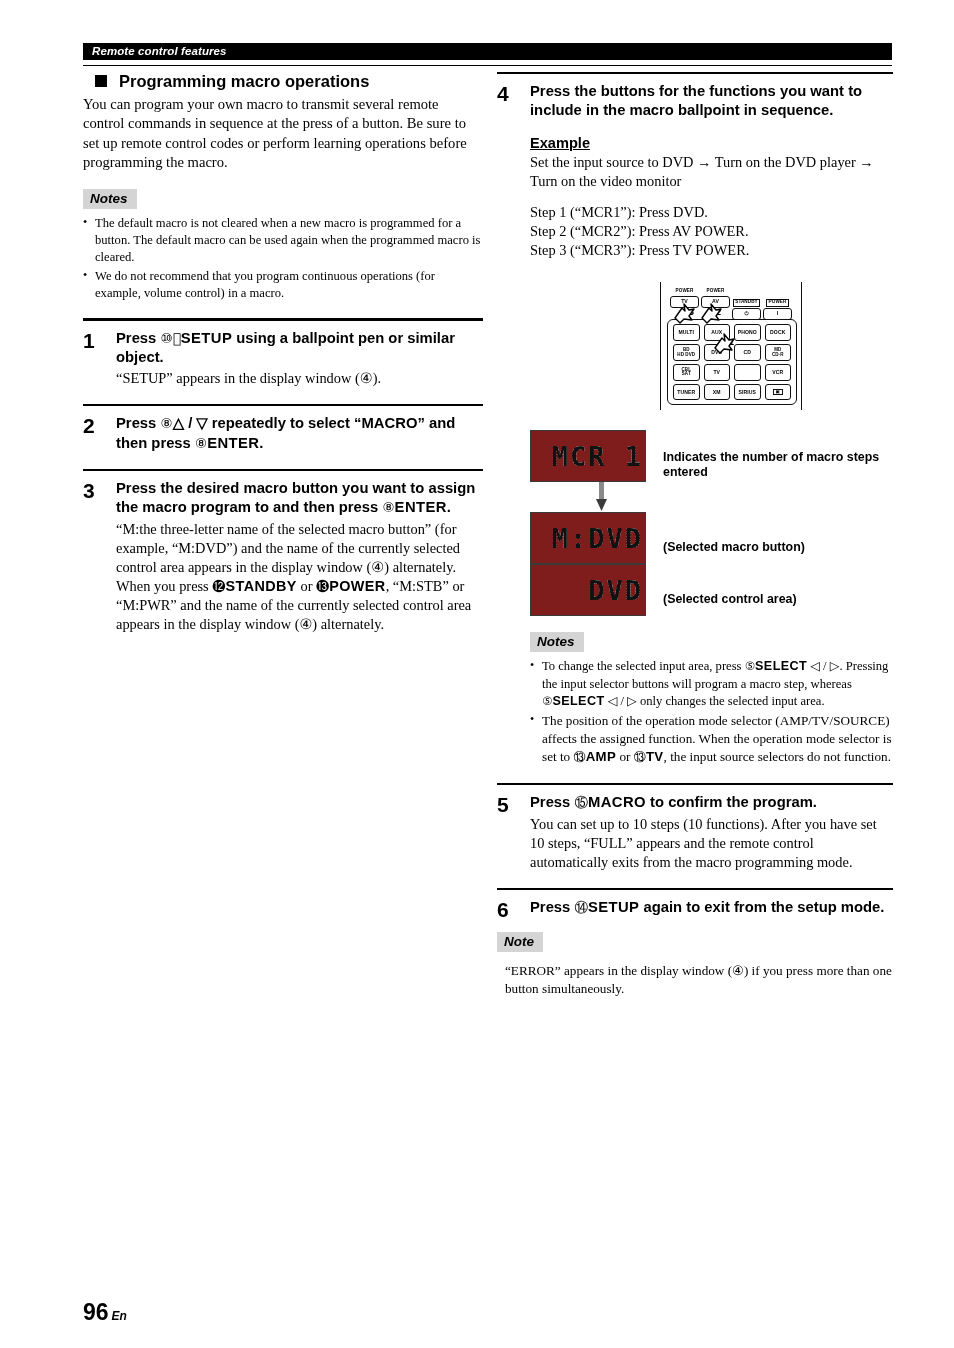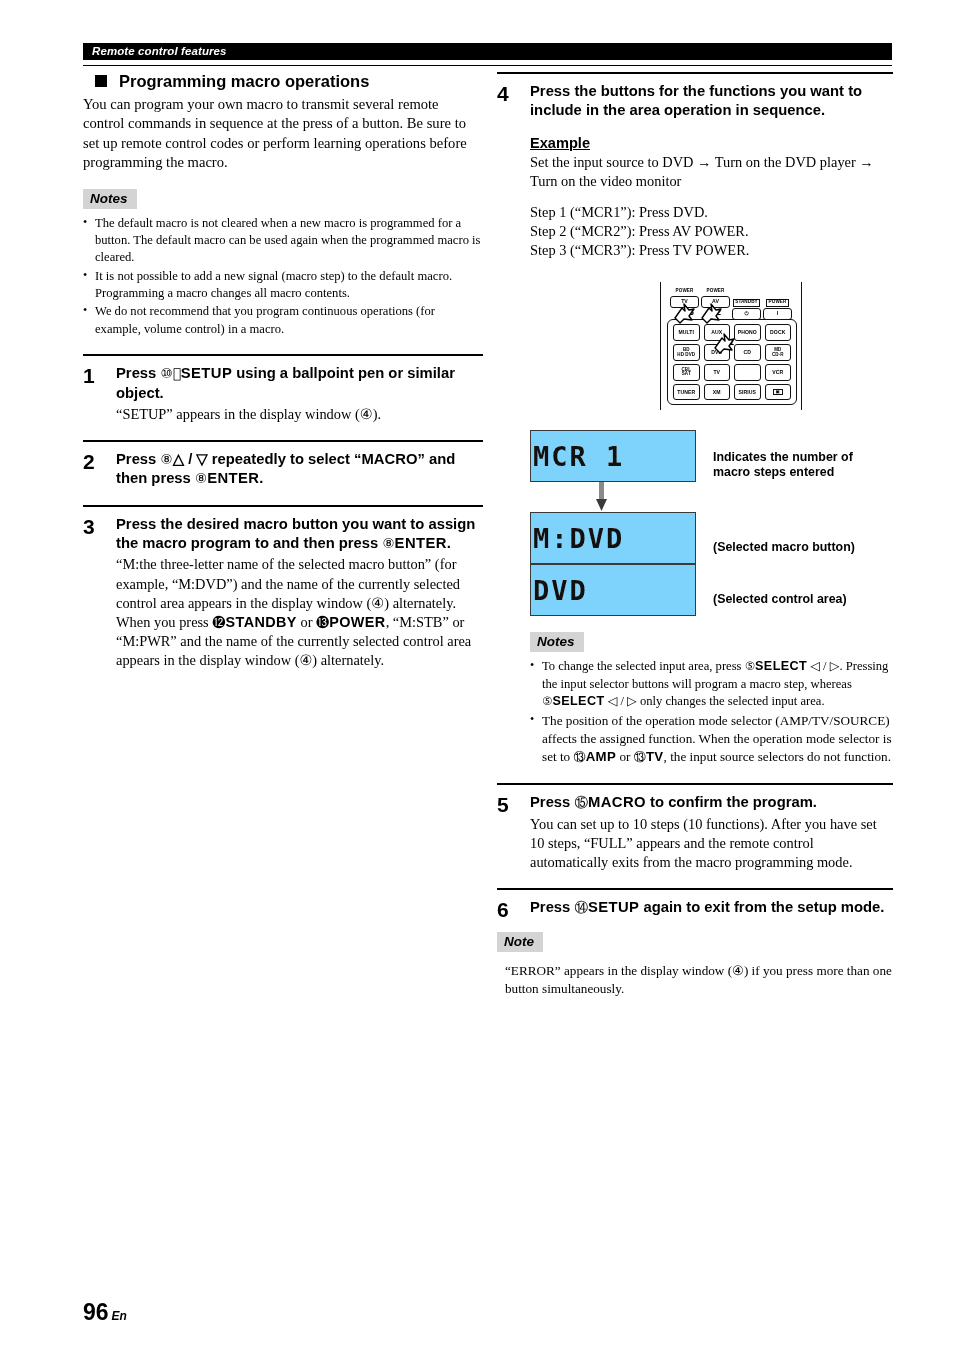--- a/index.html
+++ b/index.html
@@ -274,28 +274,28 @@
     font-size: 9px;
     color: #000;
     z-index: 5;
   }
   .hand svg { position: absolute; left: -17px; top: -6px; }
 
   
   .lcd-flow { position: relative; margin-top: 16px; }
   .lcd-row { display: flex; align-items: center; }
   .lcd {
-    width: 166px;
+    width: 116px;
     height: 52px;
     border: 1.6px solid #3a3a3a;
     box-sizing: border-box;
     display: flex;
     align-items: center;
-    justify-content: flex-start;
-    background: #7dd3fc;
+    justify-content: flex-end;
+    background: #7f1d1d;
     flex: 0 0 auto;
   }
   .lcd-text {
     font-family: "DejaVu Sans Mono", monospace;
     font-weight: bold;
     font-size: 27px;
     letter-spacing: 2px;
     color: #111;
     background-image:
       repeating-linear-gradient(to right, rgba(255,255,255,0.95) 0 1px, rgba(255,255,255,0) 1px 2.6px),
@@ -362,21 +362,20 @@
 
     <div class="sec-head">
       <div class="sec-square"></div>
       <div class="sec-title">Programming macro operations</div>
     </div>
     <p class="body-text">You can program your own macro to transmit several remote control commands in sequence at the press of a button. Be sure to set up remote control codes or perform learning operations before programming the macro.</p>
 
     <div class="notes-label">Notes</div>
     <ul class="note-list">
       <li>The default macro is not cleared when a new macro is programmed for a button. The default macro can be used again when the programmed macro is cleared.</li>
-      <li>It is not possible to add a new signal (macro step) to the default macro. Programming a macro changes all macro contents.</li>
       <li>We do not recommend that you program continuous operations (for example, volume control) in a macro.</li>
     </ul>
 
     
     <div class="step-rule"></div>
     <div class="step">
       <div class="step-num">1</div>
       <div class="step-body">
         <div class="step-title"><span>Press </span><span class="circ">⑩⃞</span><span class="kbd">SETUP</span><span> using a ballpoint pen or similar object.</span></div>
         <div class="step-desc">“SETUP” appears in the display window (④).</div>
@@ -404,21 +403,21 @@
 
   </div>
 
   <div class="col-right">
 
     
     <div class="step-rule" style="margin-top:0"></div>
     <div class="step">
       <div class="step-num">4</div>
       <div class="step-body">
-        <div class="step-title">Press the buttons for the functions you want to include in the area operation in sequence.</div>
+        <div class="step-title">Press the buttons for the functions you want to include in the macro ballpoint in sequence.</div>
         <div class="sub-head">Example</div>
         <div class="step-desc">Set the input source to DVD → Turn on the DVD player → Turn on the video monitor</div>
         <div class="step-desc" style="margin-top:12px">
           <span>Step 1 (“MCR1”): Press DVD.</span><br>
           <span>Step 2 (“MCR2”): Press AV POWER.</span><br>
           <span>Step 3 (“MCR3”): Press TV POWER.</span>
         </div>
 
         
         <div class="remote-wrap">

